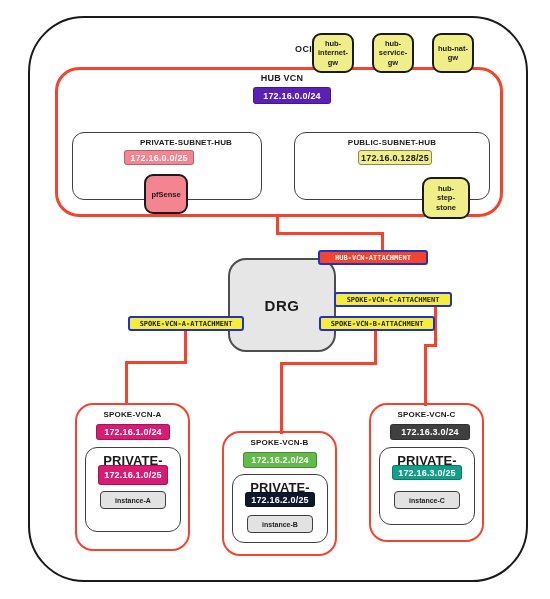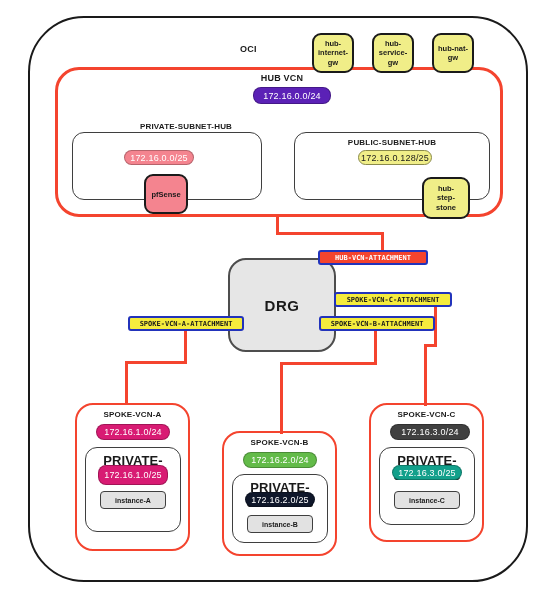--- a/index.html
+++ b/index.html
@@ -22,26 +22,26 @@
 
   
   .oci-boundary {
     left: 28px; top: 16px;
     width: 500px; height: 566px;
     border: 2px solid #1a1a1a;
     border-radius: 56px;
     background: transparent;
   }
   .oci-label {
-    left: 240px; top: 44px;
+    left: 252px; top: 44px;
     width: 60px;
     font-size: 9px;
     font-weight: bold;
     color: #1a1a1a;
-    text-align: left;
+    text-align: right;
     letter-spacing: 0.3px;
   }
 
   
   .hub-vcn-boundary {
     left: 55px; top: 67px;
     width: 448px; height: 150px;
     border: 3px solid #f4442e;
     border-radius: 24px;
     background: transparent;
@@ -52,24 +52,24 @@
     font-size: 9px;
     font-weight: bold;
     color: #1a1a1a;
     text-align: center;
     letter-spacing: 0.2px;
   }
 
   
   .cidr {
     font-size: 9px;
-    font-weight: normal;
+    font-weight: bold;
     color: #ffffff;
     text-align: left;
-    border-radius: 8px;
+    border-radius: 3px;
     display: flex;
     align-items: center;
     justify-content: center;
     border: 1px solid rgba(0,0,0,0.25);
     letter-spacing: 0.2px;
   }
   .cidr-hub      { left: 253px; top: 87px;  width: 78px;  height: 17px; background: #5b21b6; }
   .cidr-privhub  { left: 124px; top: 150px; width: 70px;  height: 15px; background: #f4848f; color:#ffffff; }
   .cidr-pubhub   { left: 358px; top: 150px; width: 74px;  height: 15px; background: #f0ee88; color:#1a1a1a; border:1px solid #8a8a4a; }
 
@@ -88,21 +88,21 @@
   }
   .subnet-title {
     font-size: 8px;
     font-weight: bold;
     color: #1a1a1a;
     text-align: center;
     letter-spacing: 0.2px;
   }
   .sub-priv-hub { left: 72px;  top: 132px; width: 190px; height: 68px; }
   .sub-pub-hub  { left: 294px; top: 132px; width: 196px; height: 68px; }
-  .t-priv-hub { left: 72px;  top: 122px; width: 228px; }
+  .t-priv-hub { left: 72px;  top: 138px; width: 228px; }
   .t-pub-hub  { left: 294px; top: 138px; width: 196px; }
 
   
   .gw {
     background: #f0ee88;
     border: 2px solid #1a1a1a;
     border-radius: 9px;
     font-size: 7.5px;
     font-weight: bold;
     color: #1a1a1a;

